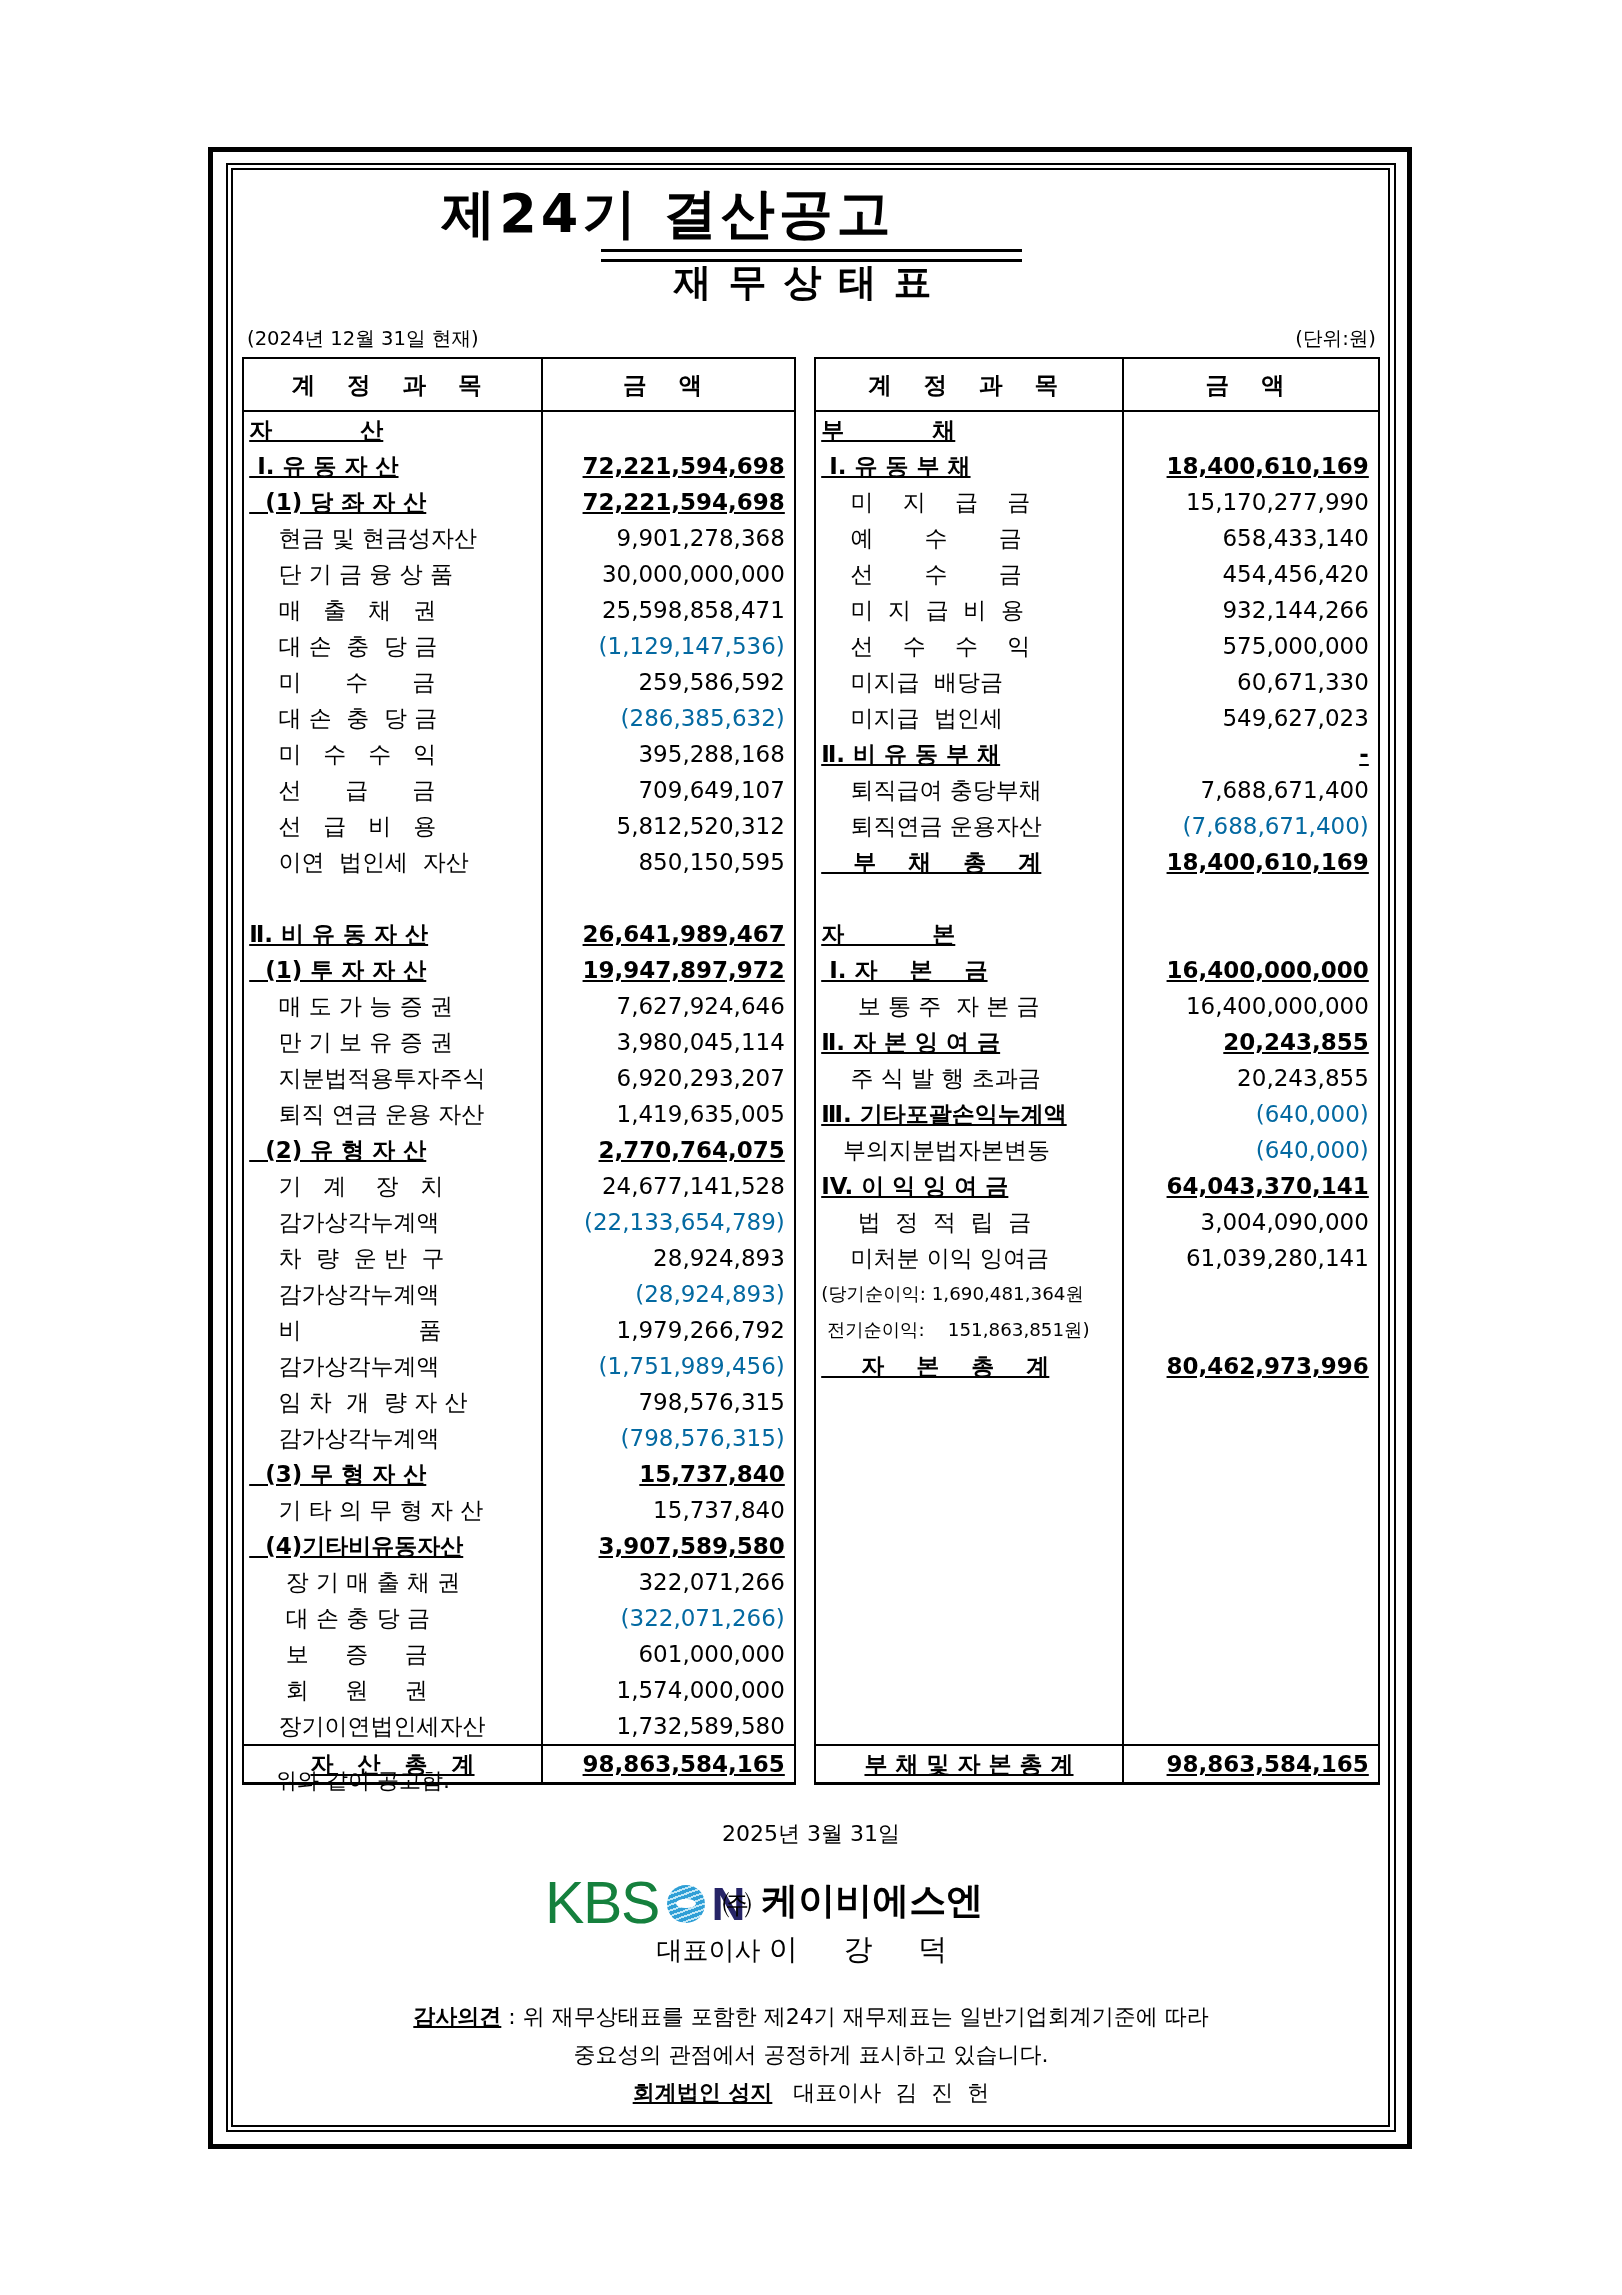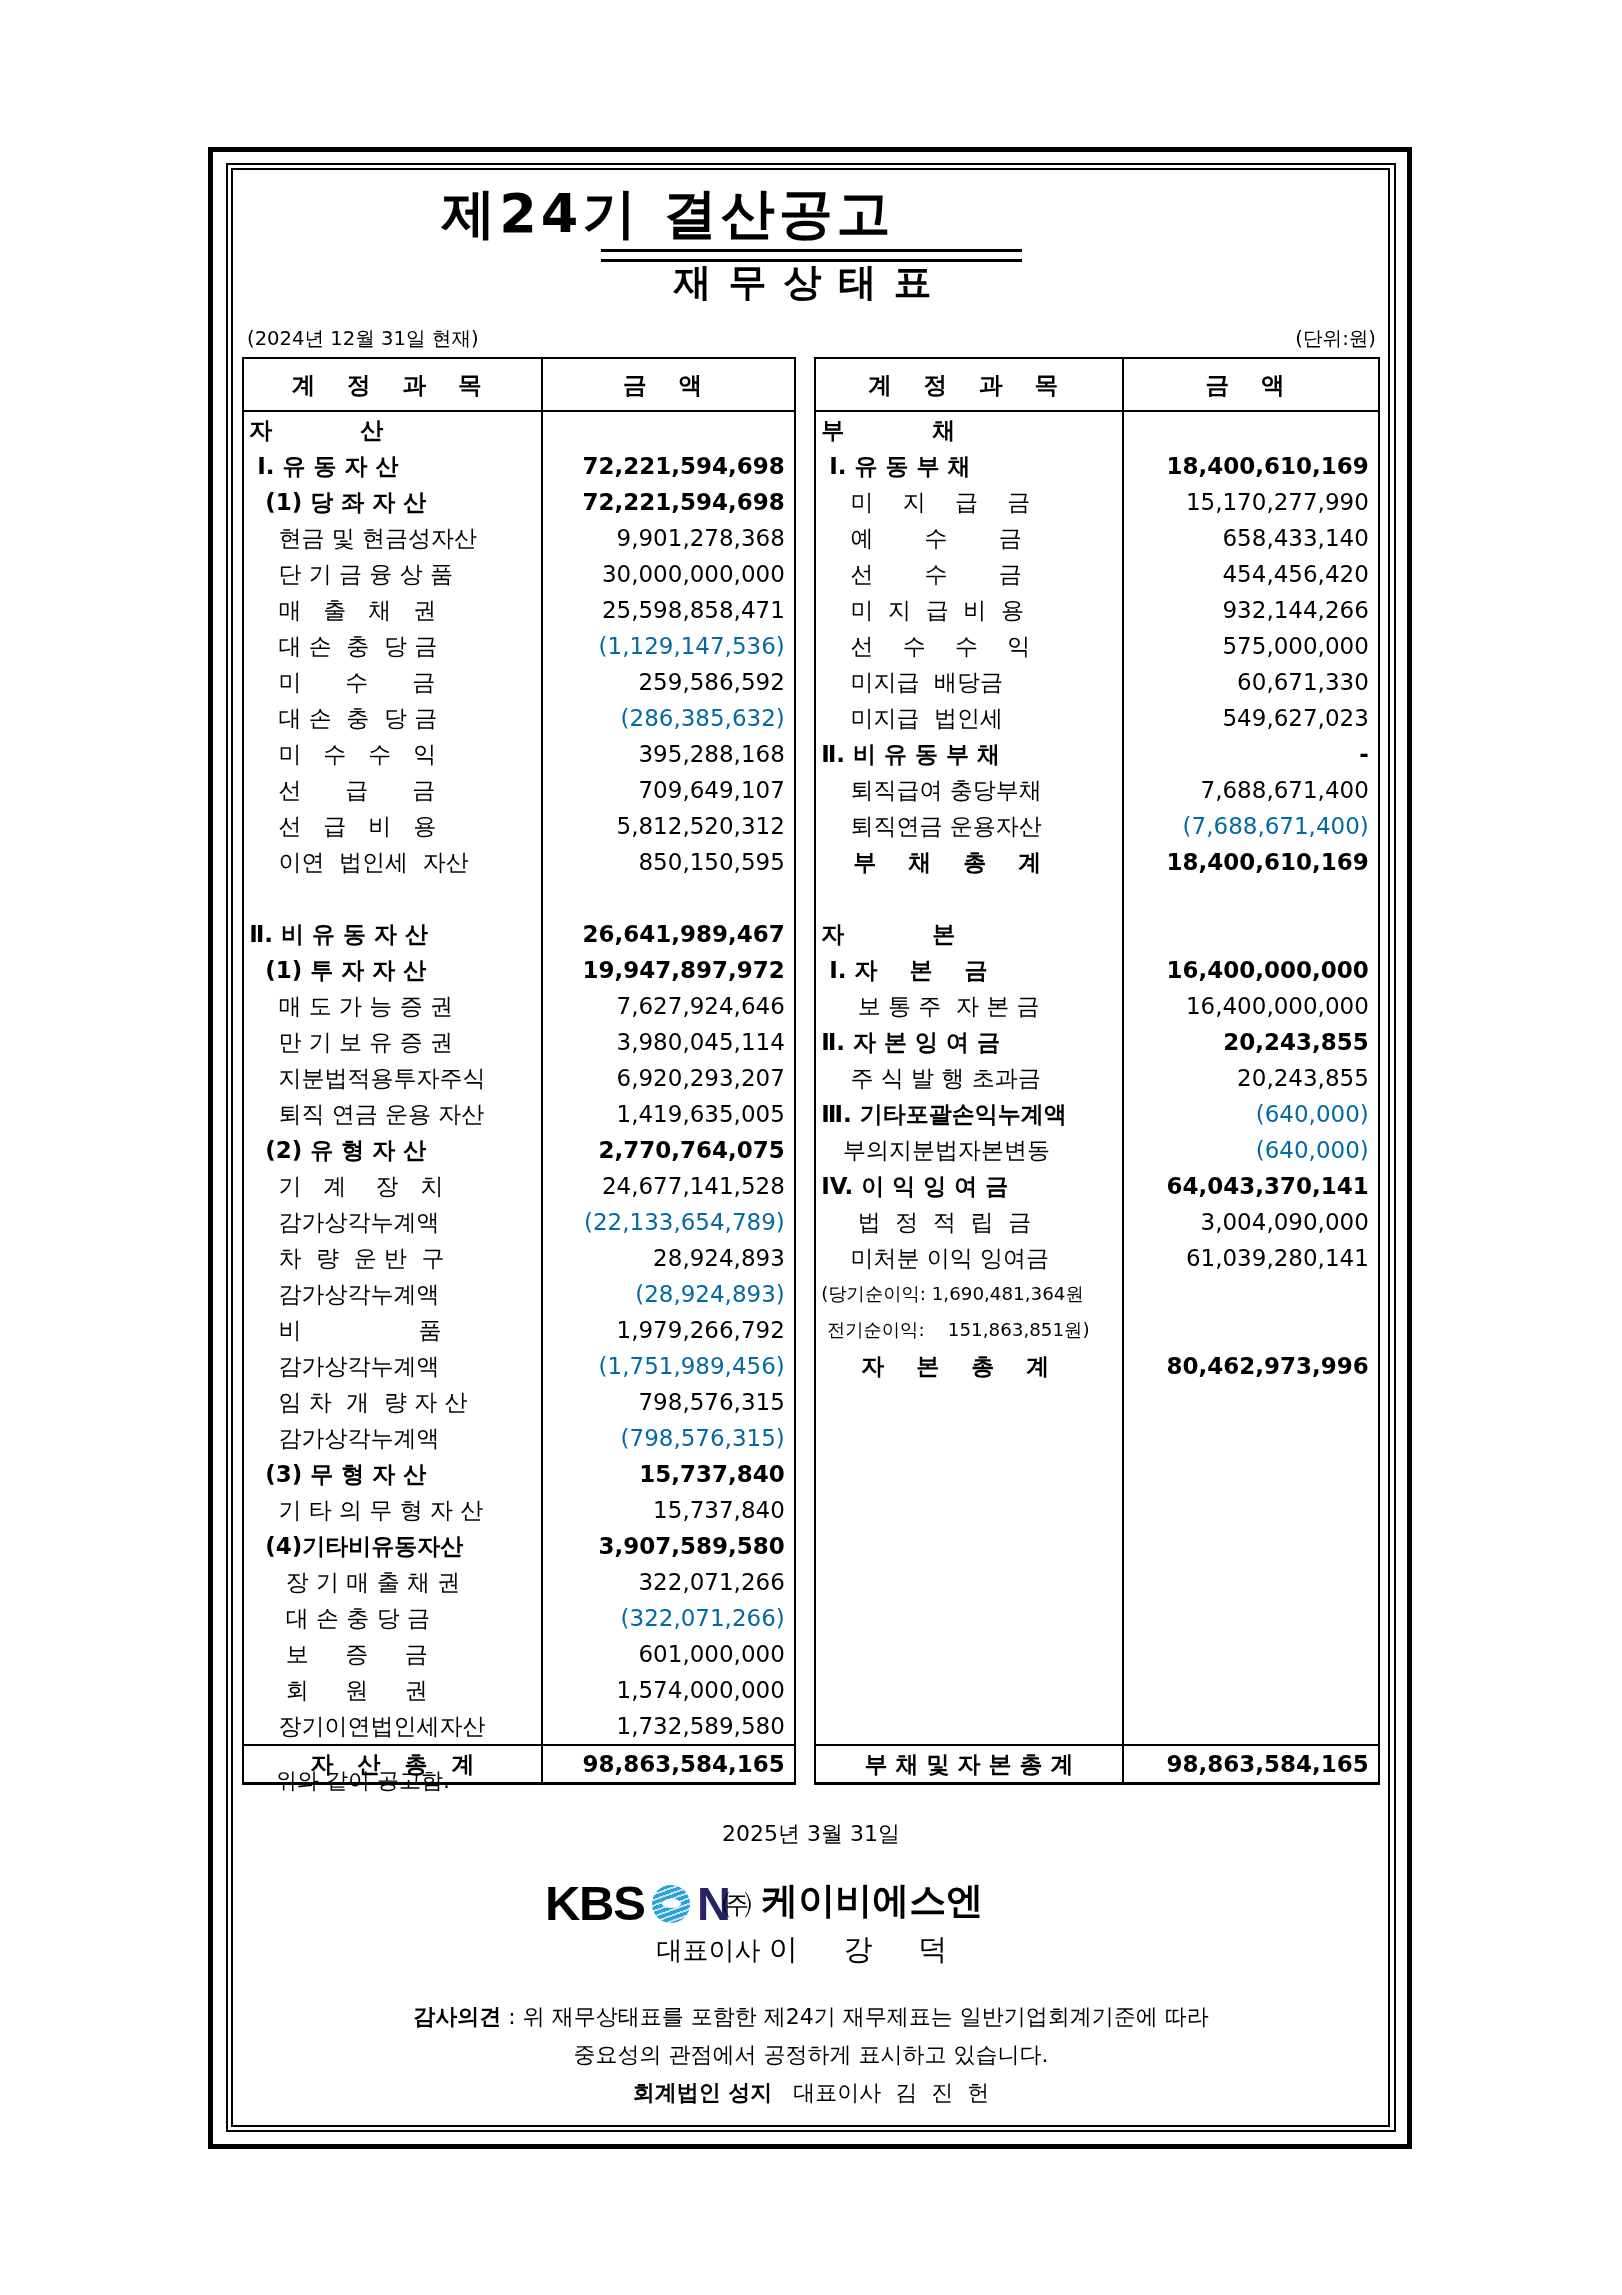--- a/index.html
+++ b/index.html
@@ -17,29 +17,29 @@
   .unit { position:absolute; right:246px; top:324px; font-size:19.6px; line-height:29px; }
 
   table.bs { position:absolute; top:357px; border-collapse:collapse; table-layout:fixed; font-size:23px; }
   table.bs.left { left:242px; width:552px; }
   table.bs.right { left:814px; width:565px; }
   table.bs th { height:35px; border:2.6px solid #000; font-weight:bold; font-size:23.6px; letter-spacing:11.8px; text-align:center; padding:8px; }
   table.bs td { height:36px; padding:0 5.2px; line-height:36px; white-space:pre; overflow:hidden; border-left:2.6px solid #000; border-right:2.6px solid #000; }
   table.bs td.amt { text-align:right; padding-right:9.2px; }
   table.bs tr.filler td { height:auto; }
   table.bs tr.total td { border-top:2.6px solid #000; border-bottom:3.3px solid #000; height:34px; font-weight:bold; }
-  .b { font-weight:bold; }
+  .b { font-weight:bold;text-decoration:underline; }
   .neg { color:#0369a1; }
   .note { font-size:18.3px; }
 
   .footer-line { position:absolute; left:0; width:1622px; text-align:center; font-size:22px; }
   .after { position:absolute; left:275px; top:1766px; font-size:22px; }
 
   .logo { position:absolute; left:545px; top:1883px; height:41px; display:flex; align-items:center; gap:0; }
-  .logo .kbs { font-family:"Liberation Sans",sans-serif; font-weight:bold; font-size:49px; color:#000000; letter-spacing:-1.3px; line-height:41px; }
+  .logo .kbs { font-family:"Liberation Sans",sans-serif; font-weight:normal; font-size:59px; color:#15803d; letter-spacing:-1.3px; line-height:41px; }
   .logo .ring { width:38px; height:38px; border-radius:50%; margin:0 6.5px 0 7.9px; background:repeating-linear-gradient(160deg,#2f9fd6 0 3.3px,#bfe6f6 3.3px 5.2px); position:relative; }
   .logo .ring::after { content:""; position:absolute; left:9.2px; top:14.4px; width:19.6px; height:9.2px; border-radius:50%; background:#fff; }
   .logo .n { font-family:"Liberation Sans",sans-serif; font-weight:bold; font-size:47px; color:#262467; line-height:41px; }
   .company { position:absolute; left:710px; top:1875px; font-size:37px; font-weight:bold; line-height:52px;margin-left:12px; }
   .company .ju { font-weight:normal; font-size:30px; margin-right:9.2px; }
   .ceo { position:absolute; left:0; width:1622px; top:1930px; text-align:center; font-size:26px; line-height:39px; }
   .ceo .nm { letter-spacing:18.3px; font-size:29px; }
 </style>
 </head>
 <body>

